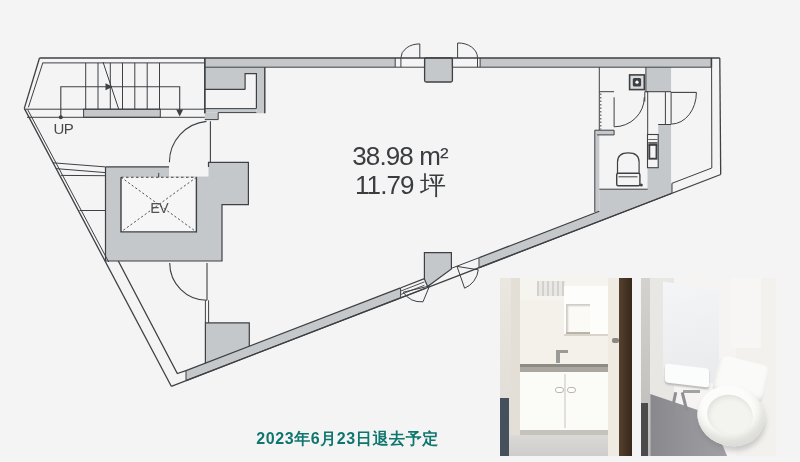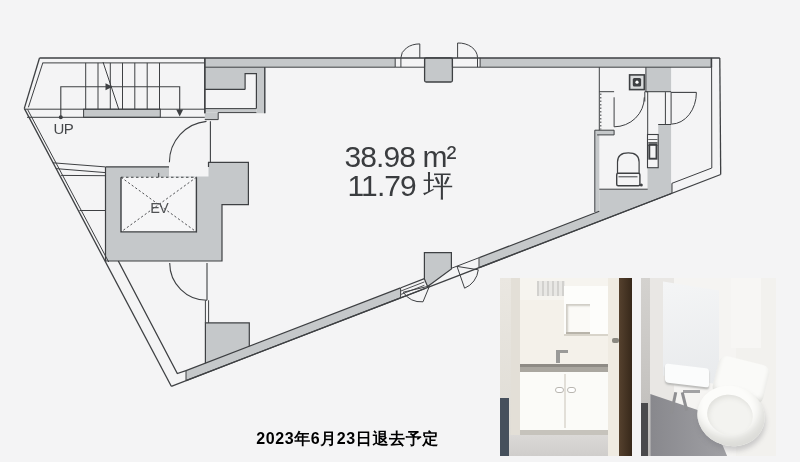--- a/index.html
+++ b/index.html
@@ -189,23 +189,23 @@
     <rect x="647.5" y="134.5" width="10.7" height="33.2" fill="#f4f4f5" stroke-width="1.1"></rect>
     <path d="M648.2 139.5 H657.5 M648.2 142.5 H657.5 M648.2 145.5 H657.5" stroke-width="0.8"></path>
     <rect x="649.3" y="144.2" width="7.2" height="14.5" stroke-width="1.9"></rect>
 
     <path d="M600.8 93.5 V129.5" stroke-width="1" stroke-dasharray="1.5 2"></path>
   </g>
   <text x="63.4" y="134" font-size="15" letter-spacing="-0.5" fill="#45474a" text-anchor="middle" font-family="Liberation Sans, sans-serif">UP</text>
   <text x="159" y="212.5" font-size="14.5" letter-spacing="-0.8" fill="#505254" text-anchor="middle" font-family="Liberation Sans, sans-serif">EV</text>
 </svg>
 
-<div class="txt" style="left:340px;top:141.5px;width:120px;text-align:center;font-size:30px;line-height:29.3px;letter-spacing:-0.9px;">38.98 m²<br>11.79 坪</div>
-
-<div class="txt" style="left:240px;top:428.5px;width:215px;text-align:center;font-size:16px;font-weight:bold;color:#000000;letter-spacing:0.6px;">2023年6月23日退去予定</div>
+<div class="txt" style="left:340px;top:141.5px;width:120px;text-align:center;font-size:26px;line-height:29.3px;letter-spacing:-0.9px;">38.98 m²<br>11.79 坪</div>
+
+<div class="txt" style="left:240px;top:428.5px;width:215px;text-align:center;font-size:16px;font-weight:bold;color:#0f766e;letter-spacing:0.6px;">2023年6月23日退去予定</div>
 
 <div style="position:absolute;left:500px;top:278px;width:131.5px;height:178px;background:#f0ede6;overflow:hidden;">
 
   <div style="position:absolute;left:0;top:0;width:11px;height:178px;background:linear-gradient(#eae7e1,#dedbd4);"></div>
   <div style="position:absolute;left:0;top:120px;width:9px;height:58px;background:#46505c;"></div>
   <div style="position:absolute;left:11px;top:0;width:9px;height:178px;background:#e3dfd7;"></div>
 
   <div style="position:absolute;left:20px;top:0;width:92px;height:178px;background:#f4f1ea;"></div>
 
   <div style="position:absolute;left:20px;top:0;width:92px;height:22px;background:#f6f4ef;"></div>

